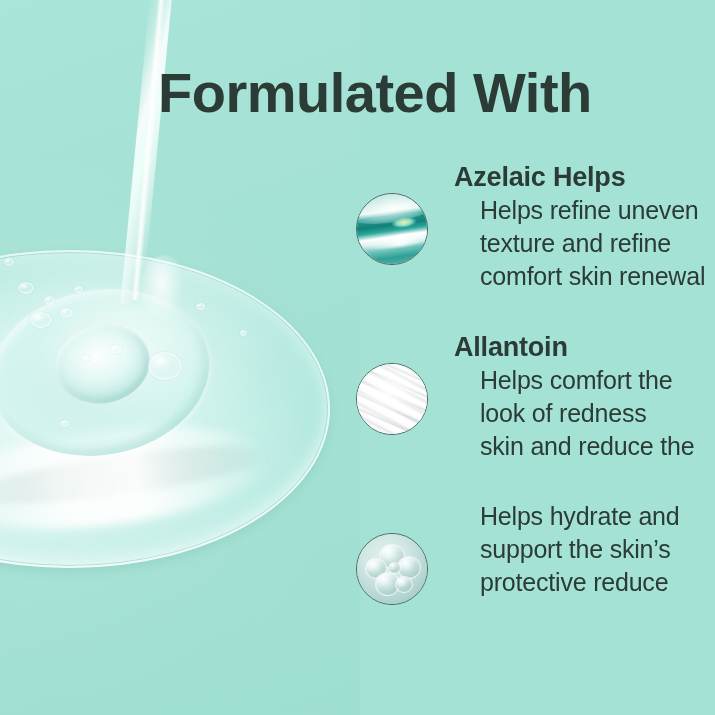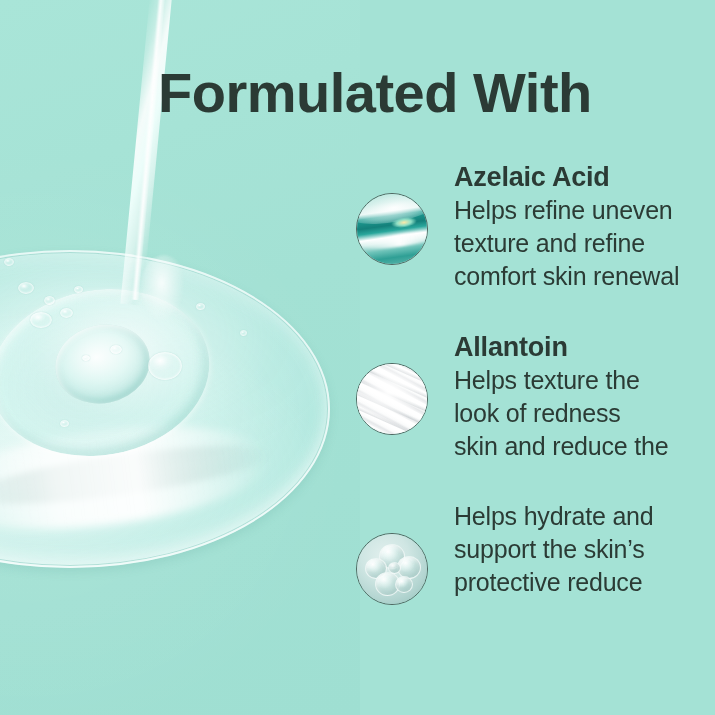--- a/index.html
+++ b/index.html
@@ -180,21 +180,21 @@
     line-height:34px;
     letter-spacing:-0.2px;
     white-space:nowrap;
   }
   .ing-desc {
     font-size:25px;
     color:#2b3b35;
     line-height:33px;
     letter-spacing:-0.2px;
   }
-  .ing-desc span { display:block; white-space:nowrap; }
+  .ing-desc span { display:block; white-space:nowrap;margin-left:26px; }
 
   
   .ic-azelaic {
     position:absolute; inset:0;
     background:
       linear-gradient(172deg,
         #bfe8e0 0%, #cfeee8 16%,
         #e9f7f4 22%, #ffffff 27%,
         #1f9d93 33%, #14807a 45%,
         #2aa79c 52%, #ffffff 60%,
@@ -299,37 +299,37 @@
   <div class="title">Formulated With</div>
 
   <div class="ingredients">
 
     <div class="ing-row">
       <div class="ing-icon">
         <div class="ic-azelaic"></div>
         <div class="ic-az-glow"></div>
       </div>
       <div class="ing-text">
-        <div class="ing-name">Azelaic Acid</div>
+        <div class="ing-name">Azelaic Helps</div>
         <div class="ing-desc">
           <span>Helps refine uneven</span>
           <span>texture and refine</span>
           <span>comfort skin renewal</span>
         </div>
       </div>
     </div>
 
     <div class="ing-row">
       <div class="ing-icon">
         <div class="ic-allantoin"></div>
       </div>
       <div class="ing-text">
         <div class="ing-name">Allantoin</div>
         <div class="ing-desc">
-          <span>Helps texture the</span>
+          <span>Helps comfort the</span>
           <span>look of redness</span>
           <span>skin and reduce the</span>
         </div>
       </div>
     </div>
 
     <div class="ing-row">
       <div class="ing-icon">
         <div class="ic-ectoin"></div>
         <div class="eb" style="left:22px; top:10px; width:26px; height:25px;"></div>

